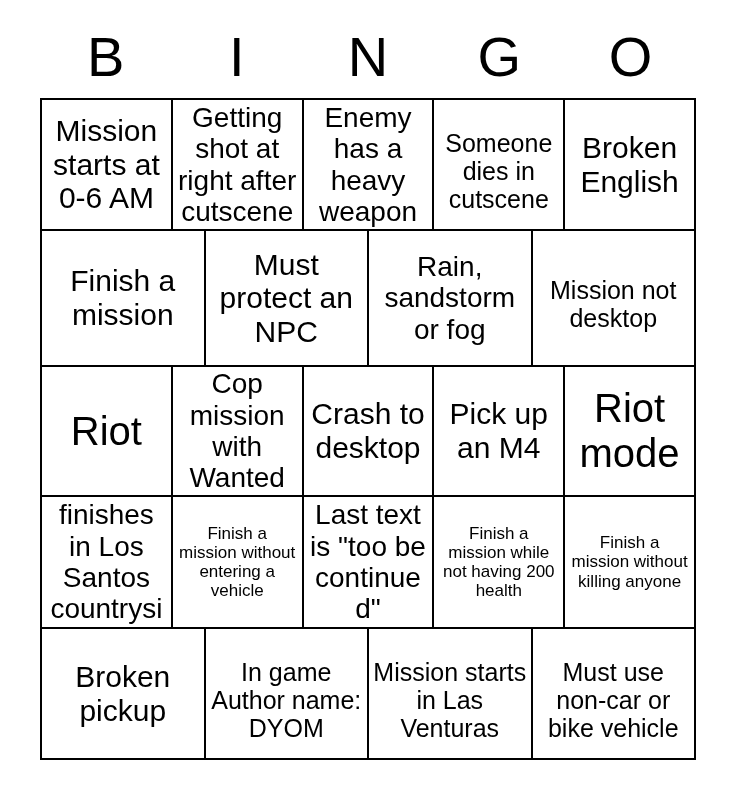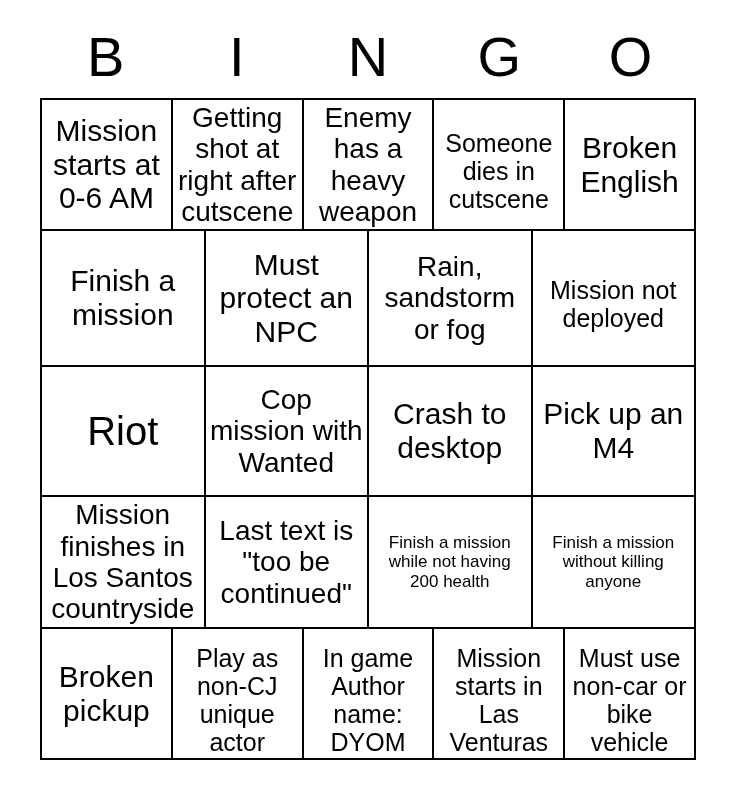--- a/index.html
+++ b/index.html
@@ -118,62 +118,65 @@
       <div class="cell">
           <div class="cell-text fs-lg">Finish a mission</div>
         </div>
       <div class="cell">
           <div class="cell-text fs-lg">Must protect an NPC</div>
         </div>
       <div class="cell">
           <div class="cell-text fs-sm">Rain, sandstorm or fog</div>
         </div>
       <div class="cell">
-          <div class="cell-text fs-md">Mission not deployed</div>
+          <div class="cell-text fs-md">Mission not desktop</div>
         </div>
     </div>
 
     <div class="grid-row r2">
       <div class="cell">
           <div class="cell-text fs-xl">Riot</div>
         </div>
       <div class="cell">
           <div class="cell-text fs-sm">Cop mission with Wanted</div>
         </div>
       <div class="cell">
           <div class="cell-text fs-lg">Crash to desktop</div>
         </div>
       <div class="cell">
           <div class="cell-text fs-lg">Pick up an M4</div>
         </div>
+      <div class="cell">
+          <div class="cell-text fs-xl">Riot mode</div>
+        </div>
     </div>
 
     <div class="grid-row r3">
       <div class="cell">
           <div class="cell-text fs-sm">Mission finishes in Los Santos countryside</div>
+        </div>
+      <div class="cell">
+          <div class="cell-text fs-xs">Finish a mission without entering a vehicle</div>
         </div>
       <div class="cell">
           <div class="cell-text fs-sm">Last text is "too be continued"</div>
         </div>
       <div class="cell">
           <div class="cell-text fs-xs">Finish a mission while not having 200 health</div>
         </div>
       <div class="cell">
           <div class="cell-text fs-xs">Finish a mission without killing anyone</div>
         </div>
     </div>
 
     <div class="grid-row r4">
       <div class="cell">
           <div class="cell-text fs-lg">Broken pickup</div>
         </div>
       <div class="cell">
-          <div class="cell-text fs-md">Play as non-CJ unique actor</div>
-        </div>
-      <div class="cell">
           <div class="cell-text fs-md">In game Author name: DYOM</div>
         </div>
       <div class="cell">
           <div class="cell-text fs-md">Mission starts in Las Venturas</div>
         </div>
       <div class="cell">
           <div class="cell-text fs-md">Must use non-car or bike vehicle</div>
         </div>
     </div>
 

